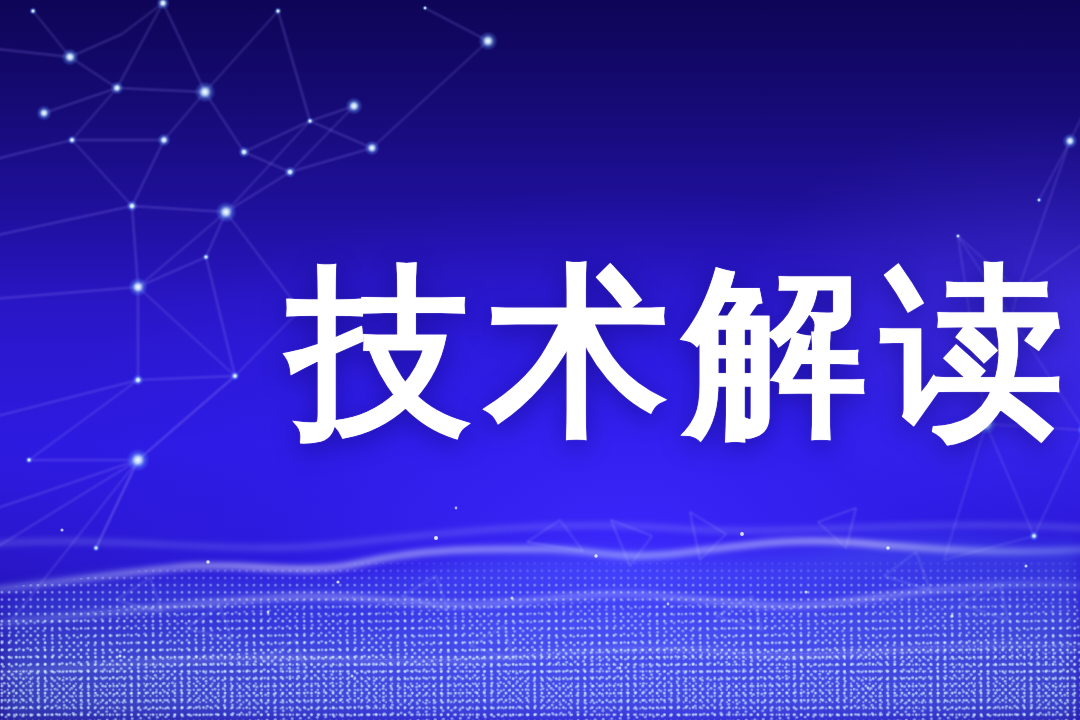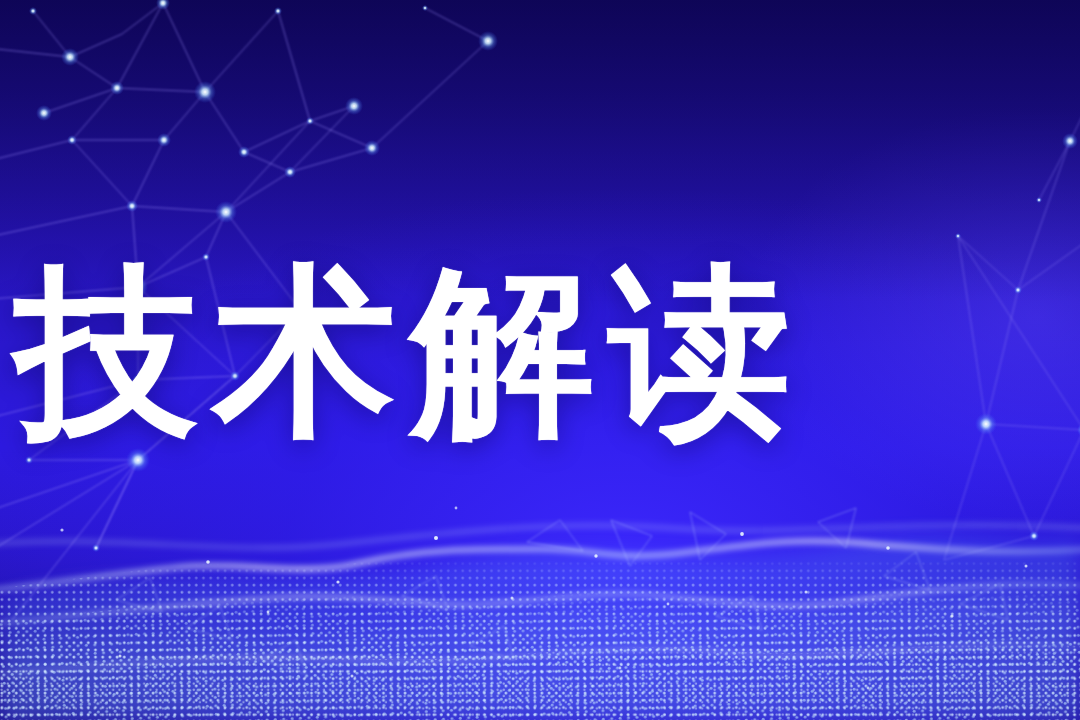--- a/index.html
+++ b/index.html
@@ -62,21 +62,21 @@
 
   
   #headline-wrap {
     position: absolute;
     left: 0;
     top: 244px;
     width: 1080px;
     height: 215px;
     display: flex;
     align-items: center;
-    justify-content: flex-start;
+    justify-content: flex-end;
     z-index: 40;
   }
   #headline {
     color: #ffffff;
     font-size: 183px;
     line-height: 1;
     font-weight: 700;
     letter-spacing: 15px;
     text-indent: 15px;
     white-space: nowrap;

